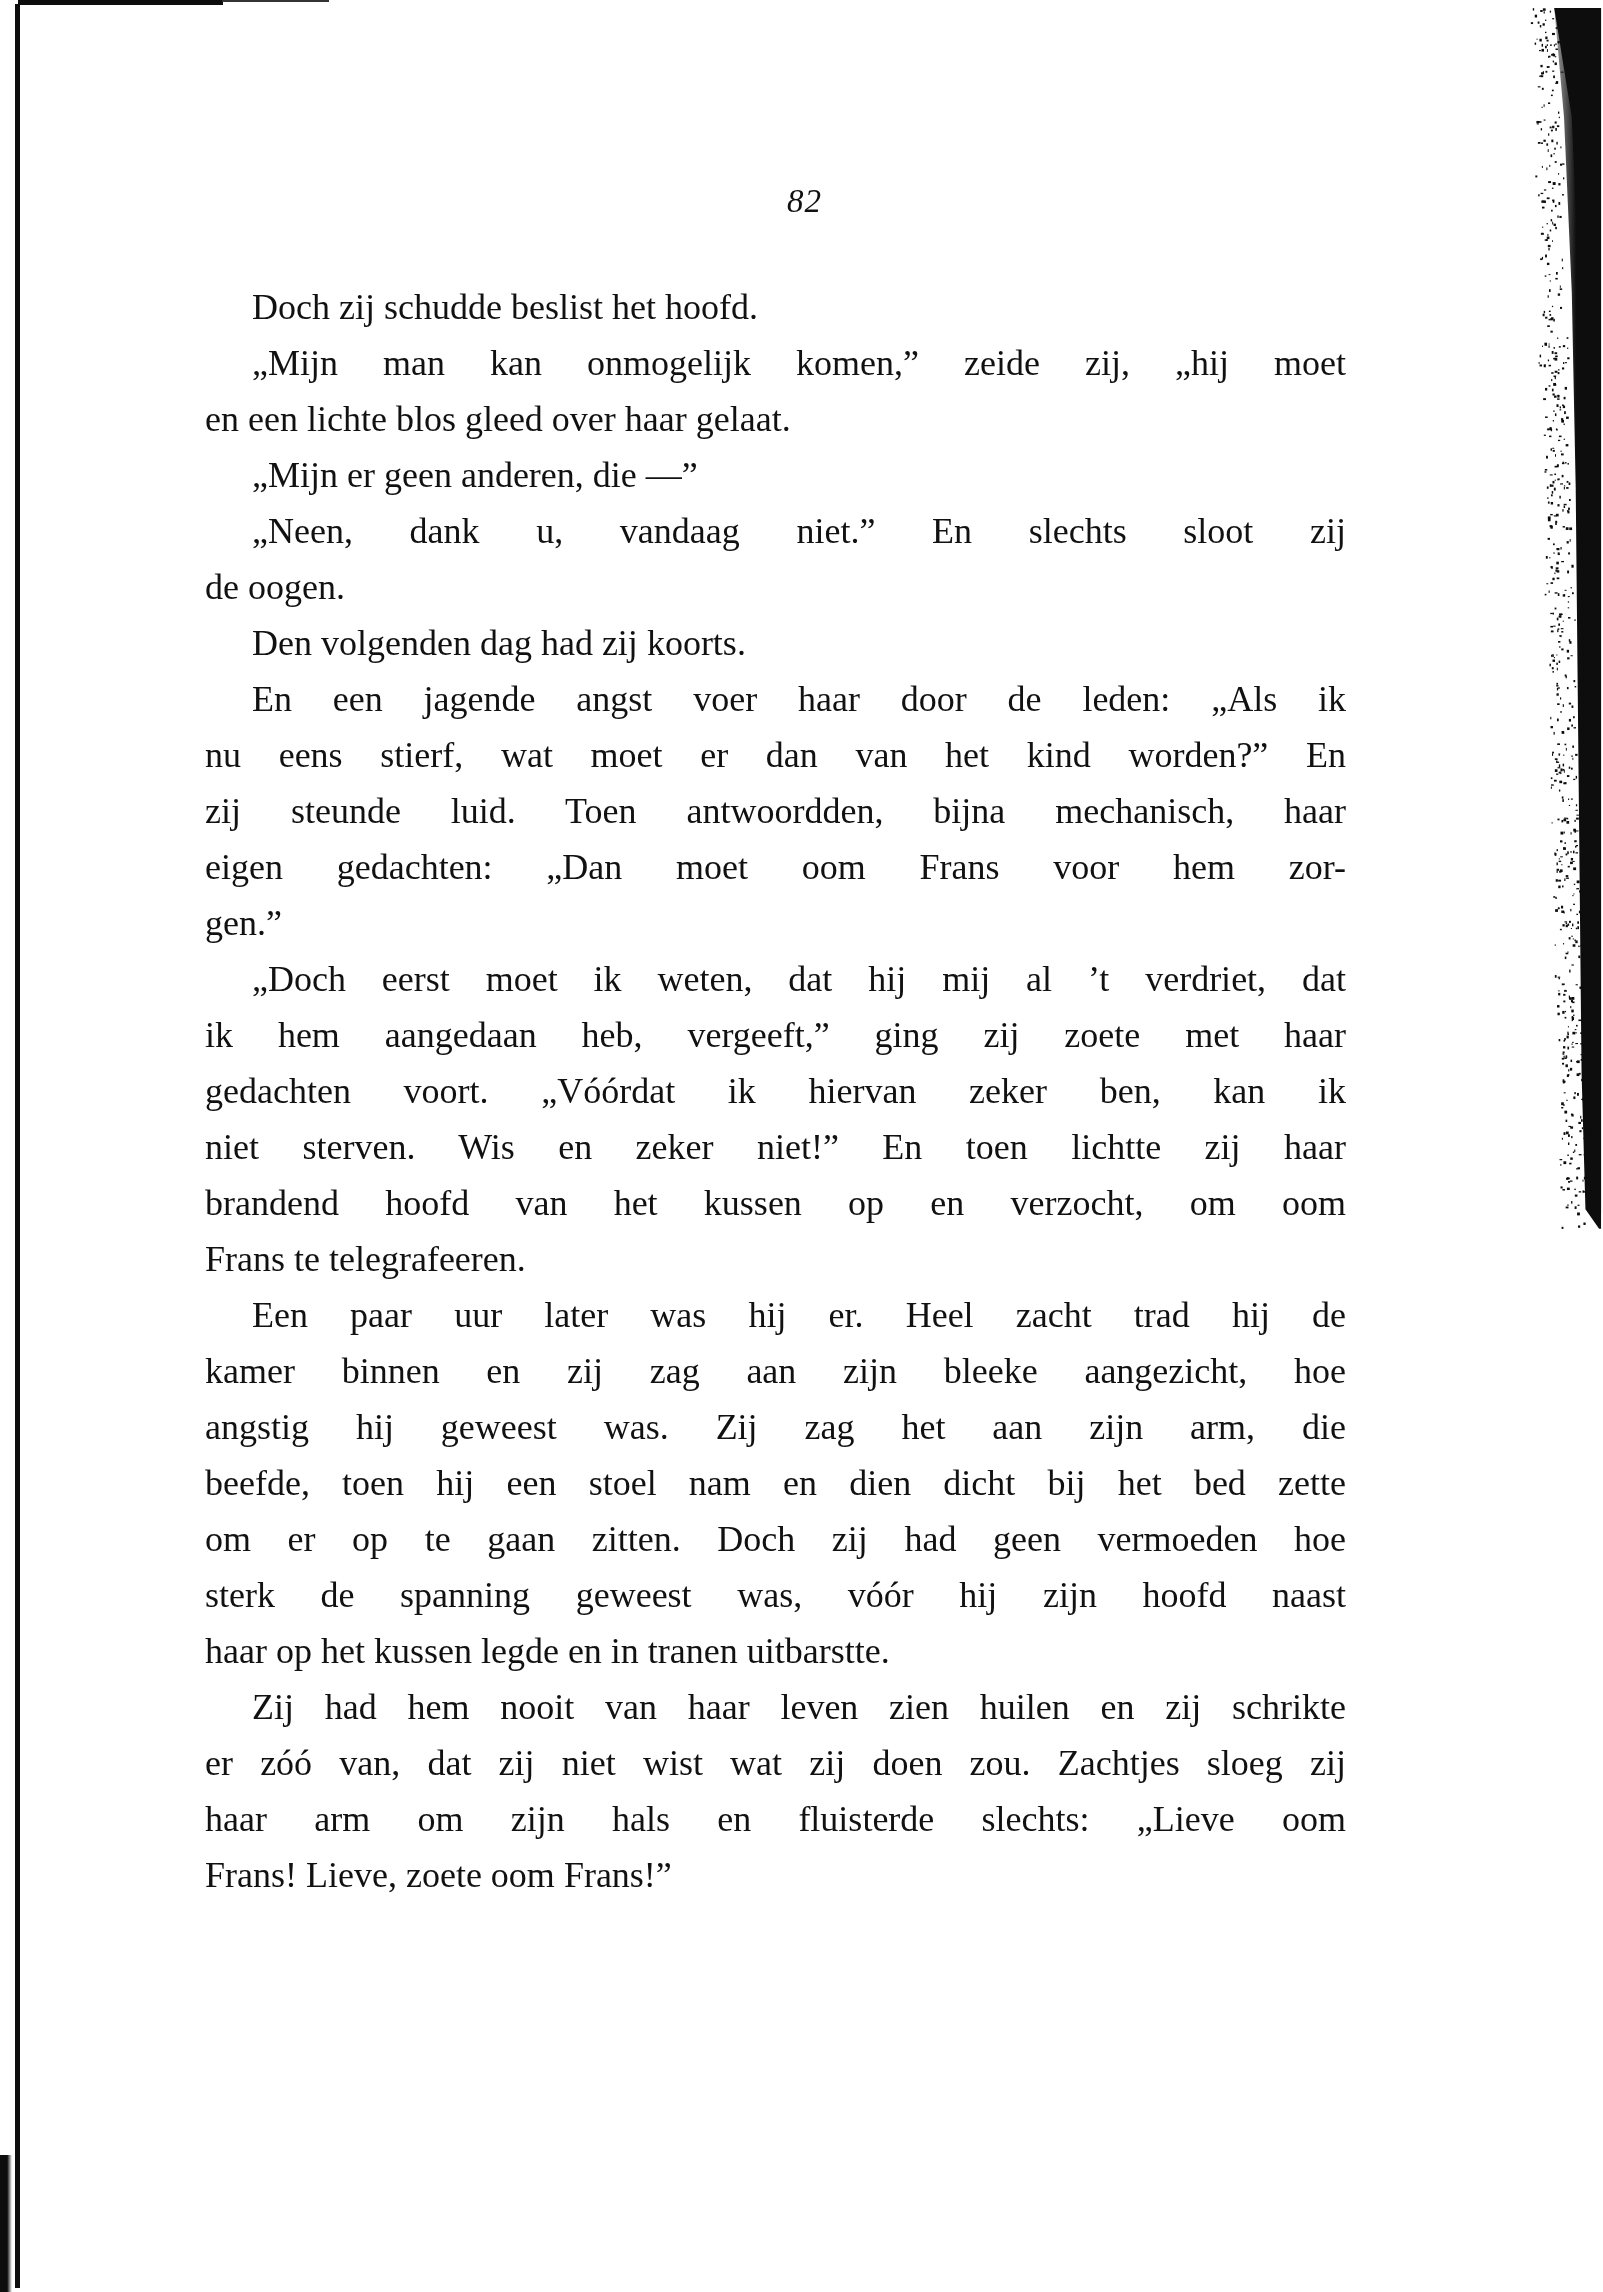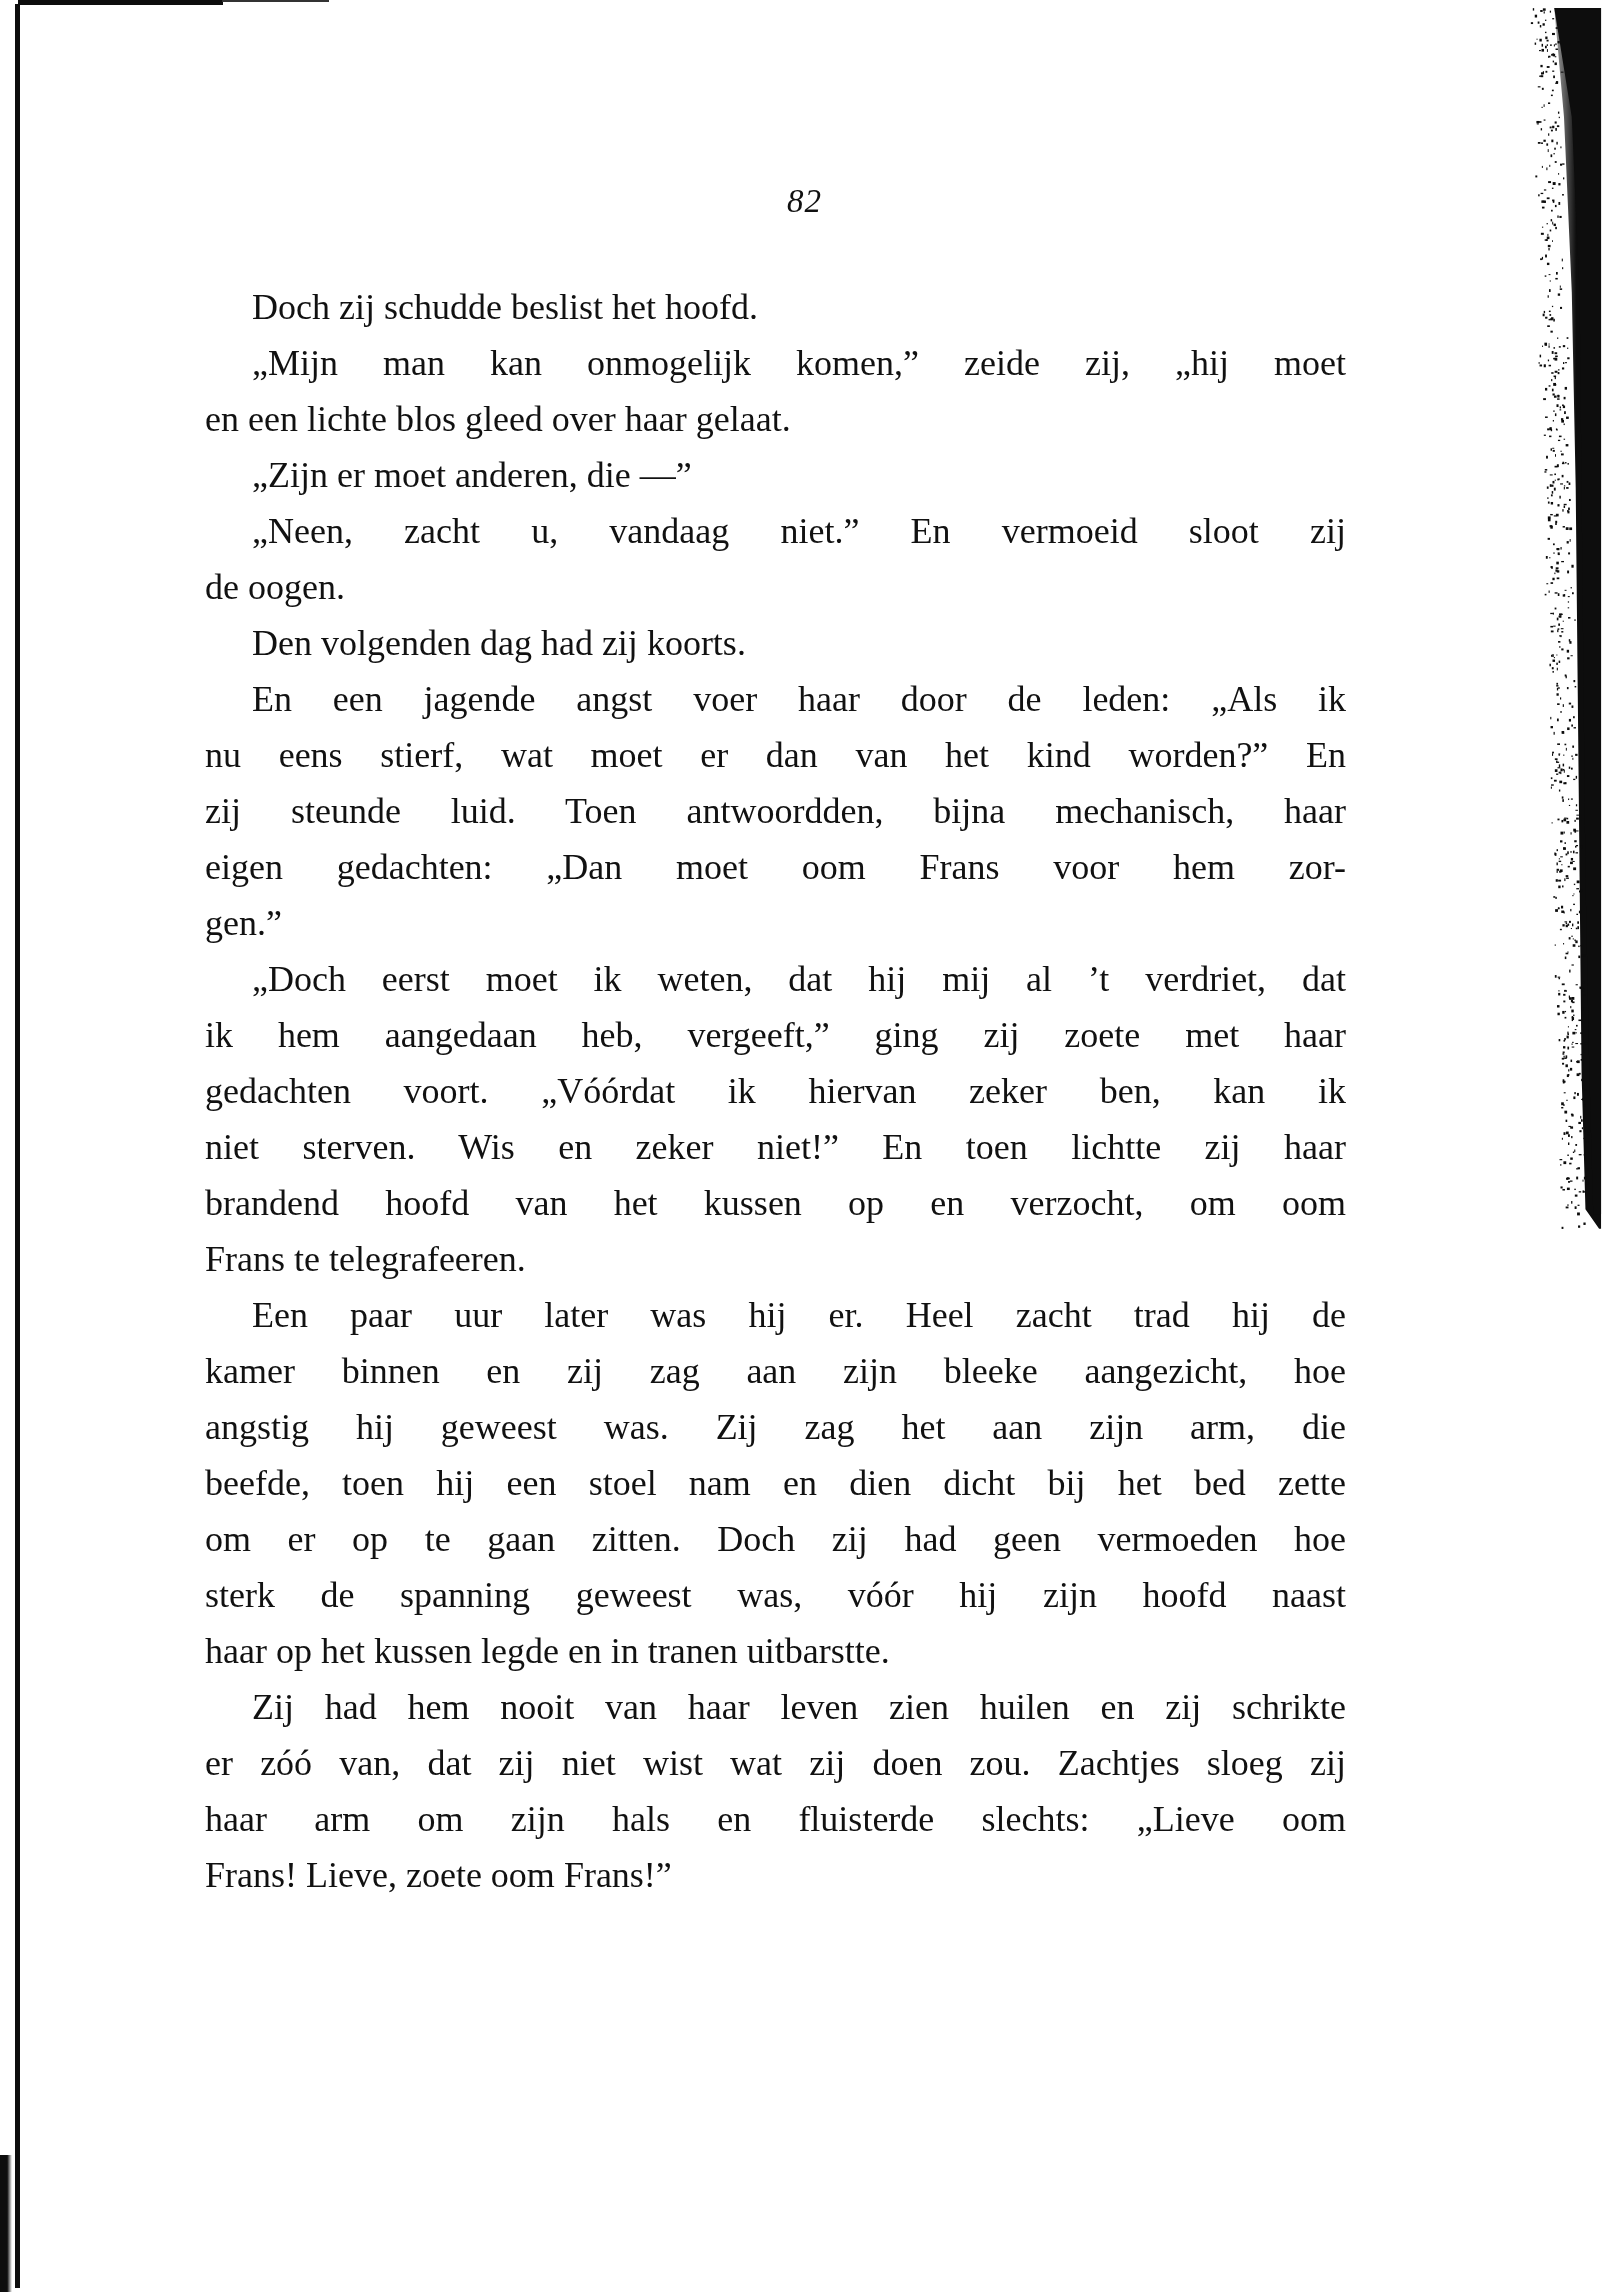--- a/index.html
+++ b/index.html
@@ -830,24 +830,24 @@
 
   <div class="text-block" id="text-block">
       <div>
         <div class="line indent last">Doch zij schudde beslist het hoofd.</div>
       </div>
       <div>
         <div class="line indent">„Mijn man kan onmogelijk komen,” zeide zij, „hij moet</div>
         <div class="line last">en een lichte blos gleed over haar gelaat.</div>
       </div>
       <div>
-        <div class="line indent last">„Zijn er moet anderen, die —”</div>
+        <div class="line indent last">„Mijn er geen anderen, die —”</div>
       </div>
       <div>
-        <div class="line indent">„Neen, zacht u, vandaag niet.” En vermoeid sloot zij</div>
+        <div class="line indent">„Neen, dank u, vandaag niet.” En slechts sloot zij</div>
         <div class="line last">de oogen.</div>
       </div>
       <div>
         <div class="line indent last">Den volgenden dag had zij koorts.</div>
       </div>
       <div>
         <div class="line indent">En een jagende angst voer haar door de leden: „Als ik</div>
         <div class="line">nu eens stierf, wat moet er dan van het kind worden?” En</div>
         <div class="line">zij steunde luid. Toen antwoordden, bijna mechanisch, haar</div>
         <div class="line">eigen gedachten: „Dan moet oom Frans voor hem zor-</div>

